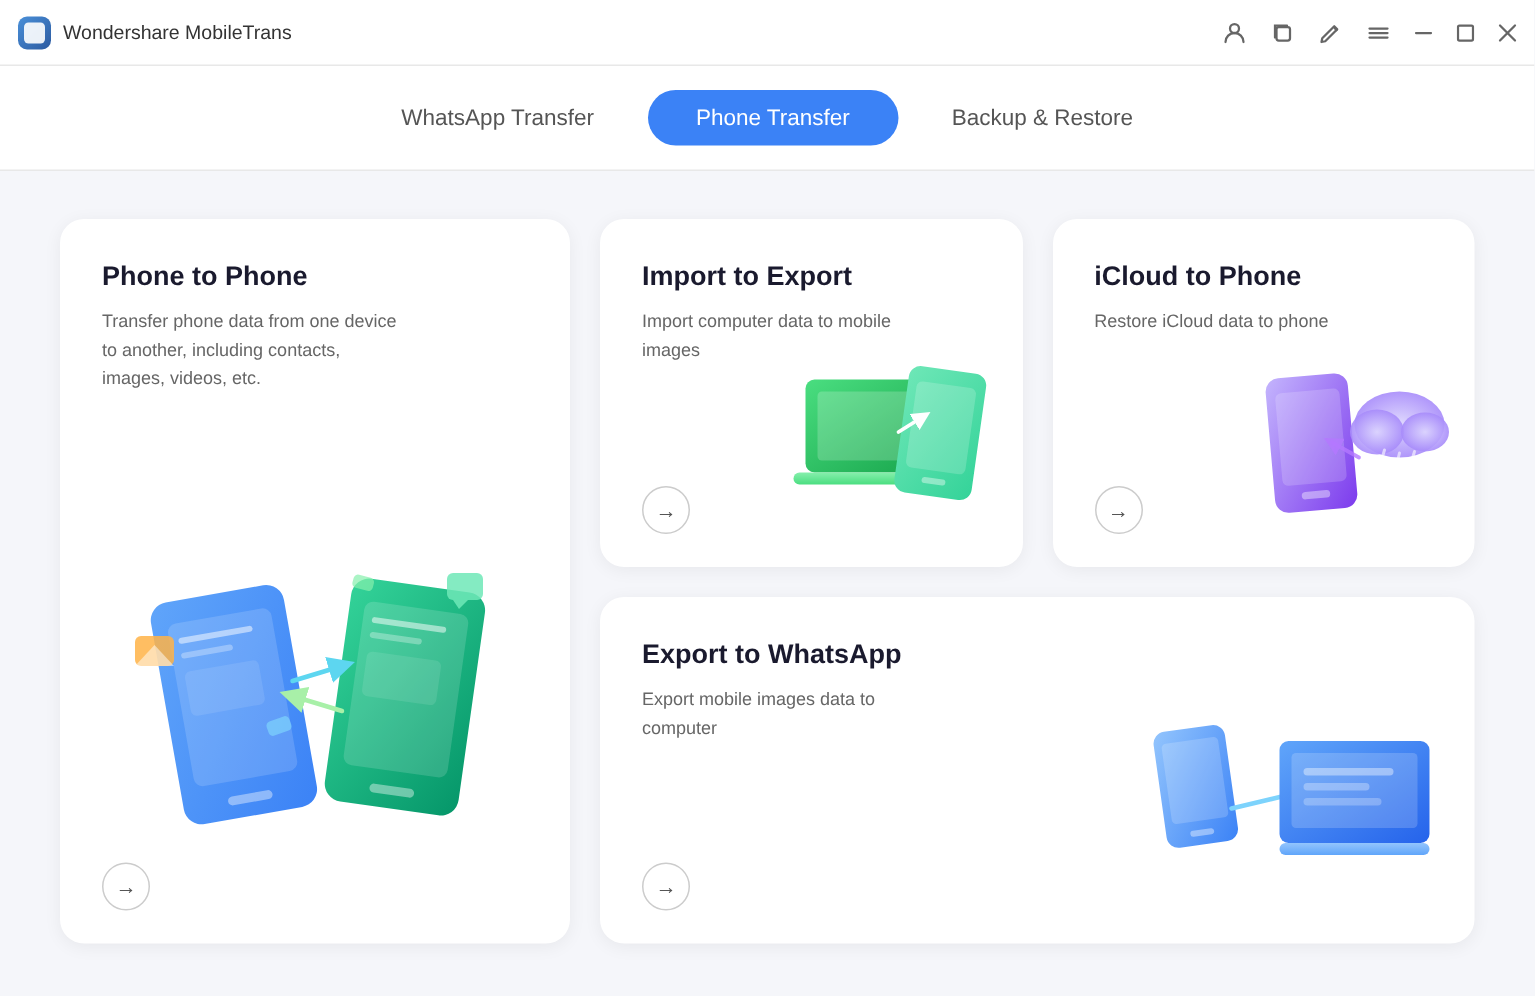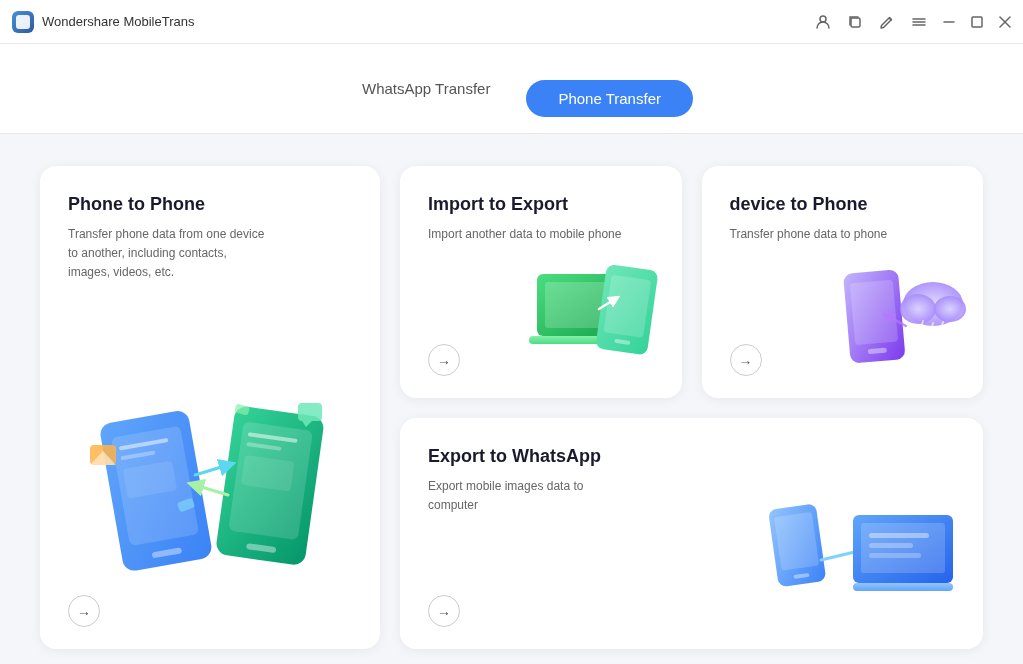--- a/index.html
+++ b/index.html
@@ -82,21 +82,20 @@
       font-weight: 500;
       cursor: pointer;
       transition: all 0.2s;
       border: none;
       background: transparent;
       color: #555;
     }
     .nav-pill.active {
       background: #3b82f6;
       color: white;
-      margin-top: 20px;
     }
 
     
     .main-content {
       padding: 32px 40px;
       display: grid;
       grid-template-columns: 340px 1fr 1fr;
       grid-template-rows: 1fr 1fr;
       gap: 20px;
       height: calc(664px - 44px - 73px);
@@ -226,20 +225,21 @@
         <line x1="1" y1="1" x2="11" y2="11" stroke="#666" stroke-width="1.5" stroke-linecap="round"></line>
         <line x1="11" y1="1" x2="1" y2="11" stroke="#666" stroke-width="1.5" stroke-linecap="round"></line>
       </svg>
     </div>
   </div>
 </div>
 
 <div class="nav-bar">
   <button class="nav-pill">WhatsApp Transfer</button>
   <button class="nav-pill active">Phone Transfer</button>
+  <button class="nav-pill">Backup &amp; Restore</button>
 </div>
 
 <div class="main-content">
 
   <div class="card card-large" style="grid-column:1; grid-row:1/3;">
     <div class="card-title">Phone to Phone</div>
     <div class="card-desc">Transfer phone data from one device to another, including contacts, images, videos, etc.</div>
 
     <div class="illustration phone-to-phone-illus" style="position:absolute; bottom:60px; left:50%; transform:translateX(-50%); right:auto;">
       <svg width="260" height="230" viewBox="0 0 260 230" fill="none" class="illus-svg">
@@ -294,21 +294,21 @@
       </svg>
     </div>
 
     <div class="card-arrow">
       <span>→</span>
     </div>
   </div>
 
   <div class="card" style="grid-column:2; grid-row:1;">
     <div class="card-title">Import to Export</div>
-    <div class="card-desc">Import another data to mobile phone</div>
+    <div class="card-desc">Import computer data to mobile images</div>
 
     <div class="illustration" style="right:10px; bottom:10px;">
       <svg width="145" height="140" viewBox="0 0 145 140" fill="none" class="illus-svg">
 
         <rect x="10" y="30" width="90" height="62" rx="6" fill="url(#laptopGreen)"></rect>
         <rect x="18" y="38" width="74" height="46" rx="3" fill="rgba(255,255,255,0.2)"></rect>
         <rect x="2" y="92" width="106" height="8" rx="4" fill="url(#laptopBase)"></rect>
 
         <g transform="translate(80, 20) rotate(8)">
           <rect x="0" y="0" width="52" height="85" rx="8" fill="url(#phoneGreenCard)"></rect>
@@ -336,22 +336,22 @@
         </defs>
       </svg>
     </div>
 
     <div class="card-arrow">
       <span>→</span>
     </div>
   </div>
 
   <div class="card" style="grid-column:3; grid-row:1;">
-    <div class="card-title">device to Phone</div>
-    <div class="card-desc">Transfer phone data to phone</div>
+    <div class="card-title">iCloud to Phone</div>
+    <div class="card-desc">Restore iCloud data to phone</div>
 
     <div class="illustration" style="right:10px; bottom:10px;">
       <svg width="135" height="130" viewBox="0 0 135 130" fill="none" class="illus-svg">
 
         <g transform="translate(5, 20) rotate(-5)">
           <rect x="0" y="0" width="55" height="90" rx="9" fill="url(#purplePhone)"></rect>
           <rect x="6" y="10" width="43" height="62" rx="4" fill="rgba(255,255,255,0.18)"></rect>
           <rect x="18" y="77" width="19" height="5" rx="2.5" fill="rgba(255,255,255,0.4)"></rect>
         </g>
 

